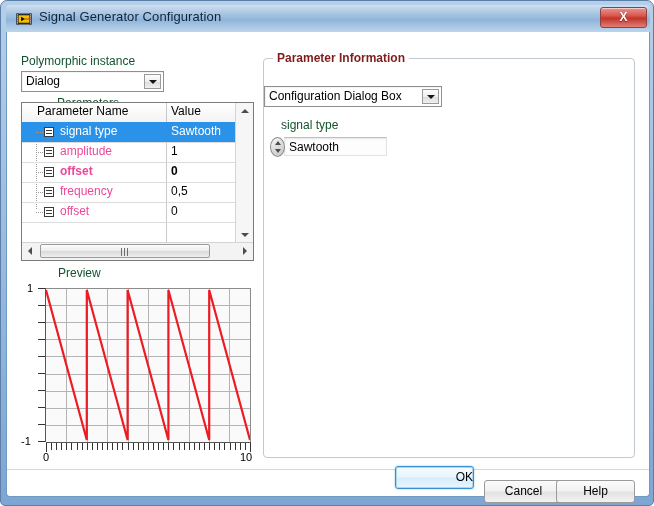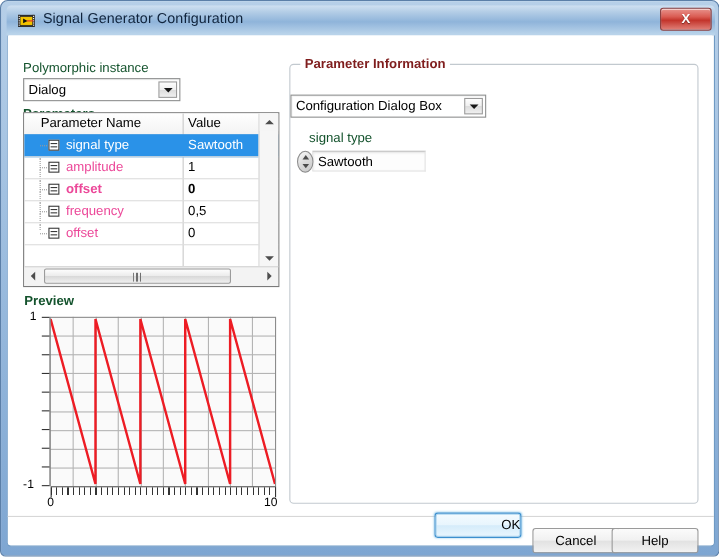--- a/index.html
+++ b/index.html
@@ -95,21 +95,22 @@
   }
 
   
   .label-text {
     position: absolute;
     font-size: 12px;
     color: #14532d;
     white-space: nowrap;
   }
   .label-bold {
-    font-weight: bold;
+    font-weight: normal;
+    margin-left: 36px;
   }
 
   
   .combo {
     position: absolute;
     box-sizing: border-box;
     background: #ffffff;
     border: 1px solid #8e8f8f;
     box-shadow: inset 1px 1px 0 #f4f4f4;
   }

